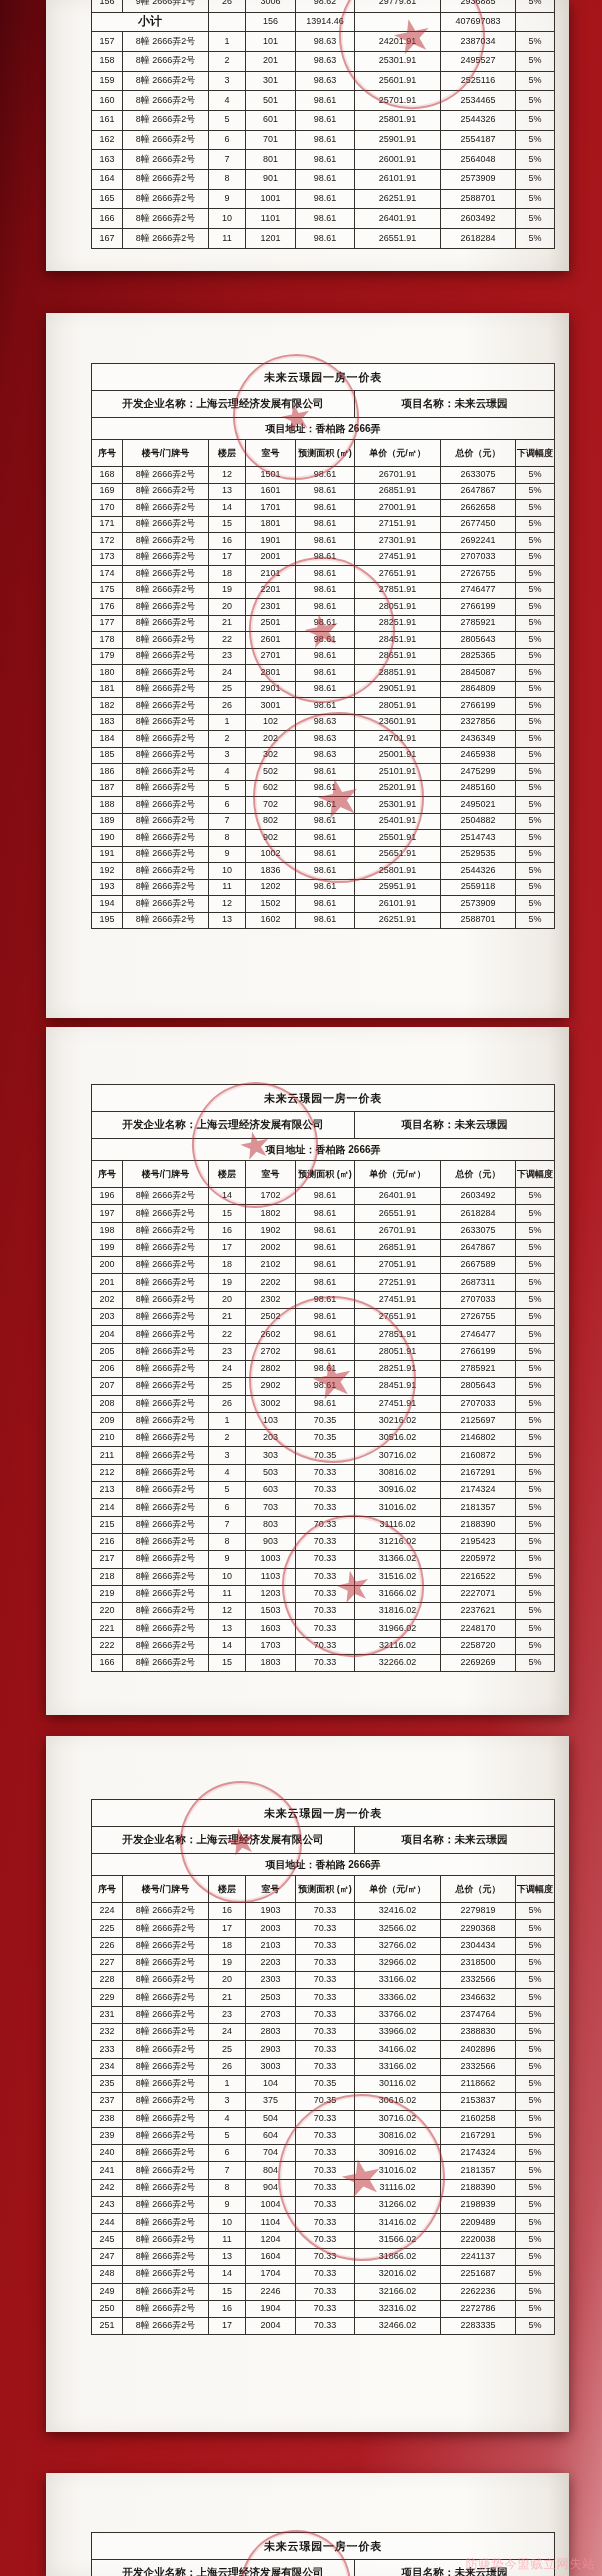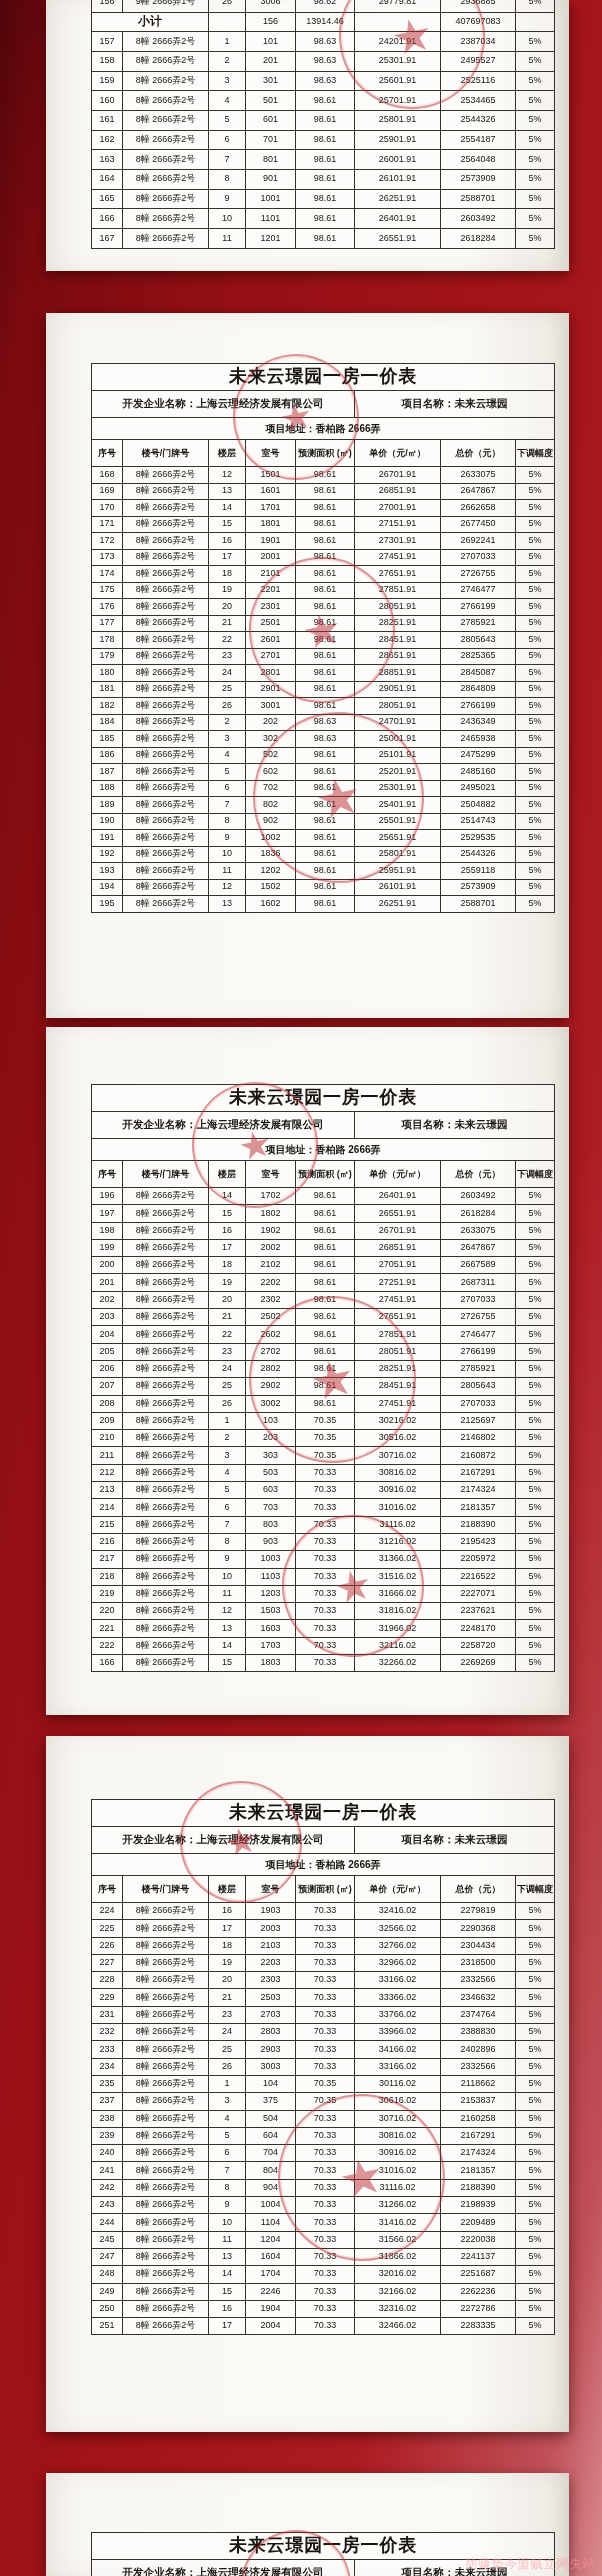--- a/index.html
+++ b/index.html
@@ -26,21 +26,21 @@
   .p4 .sheet{margin-top:63px;}
   .p5 .sheet{margin-top:59px;}
 
   .sheet th,.sheet td{
     border:0.8px solid #34302c;color:#181512;text-align:center;vertical-align:middle;
     padding:0;overflow:hidden;white-space:nowrap;font-size:9px;line-height:1.1;
   }
   .s1 tbody td{height:18.7px;}
   .s2 tbody td{height:15.5px;}
   .s3 tbody td,.s4 tbody td{height:16.3px;}
-  tr.t-title th{height:26px;font-size:18px;font-weight:bold;letter-spacing:0.8px;}
+  tr.t-title th{height:26px;font-size:11px;font-weight:bold;letter-spacing:0.8px;}
   tr.t-meta th{height:26px;font-size:10.6px;font-weight:bold;}
   tr.t-addr th{height:21px;font-size:10px;font-weight:bold;}
   tr.t-cols th{height:26px;font-size:9px;font-weight:bold;white-space:normal;line-height:1.15;}
   td.subtotal-label{font-weight:bold;font-size:12px;}
 
   .stamp{
     position:absolute;border:2.4px solid rgba(186,42,50,.5);border-radius:50%;
     display:flex;align-items:center;justify-content:center;pointer-events:none;
     box-shadow:inset 0 0 0 1.6px rgba(186,42,50,.12);
     transform:rotate(-12deg);
@@ -383,20 +383,30 @@
           <td>182</td>
           <td>8幢 2666弄2号</td>
           <td>26</td>
           <td>3001</td>
           <td>98.61</td>
           <td>28051.91</td>
           <td>2766199</td>
           <td>5%</td>
         </tr>
         <tr>
+          <td>183</td>
+          <td>8幢 2666弄2号</td>
+          <td>1</td>
+          <td>102</td>
+          <td>98.63</td>
+          <td>23601.91</td>
+          <td>2327856</td>
+          <td>5%</td>
+        </tr>
+        <tr>
           <td>184</td>
           <td>8幢 2666弄2号</td>
           <td>2</td>
           <td>202</td>
           <td>98.63</td>
           <td>24701.91</td>
           <td>2436349</td>
           <td>5%</td>
         </tr>
         <tr>

